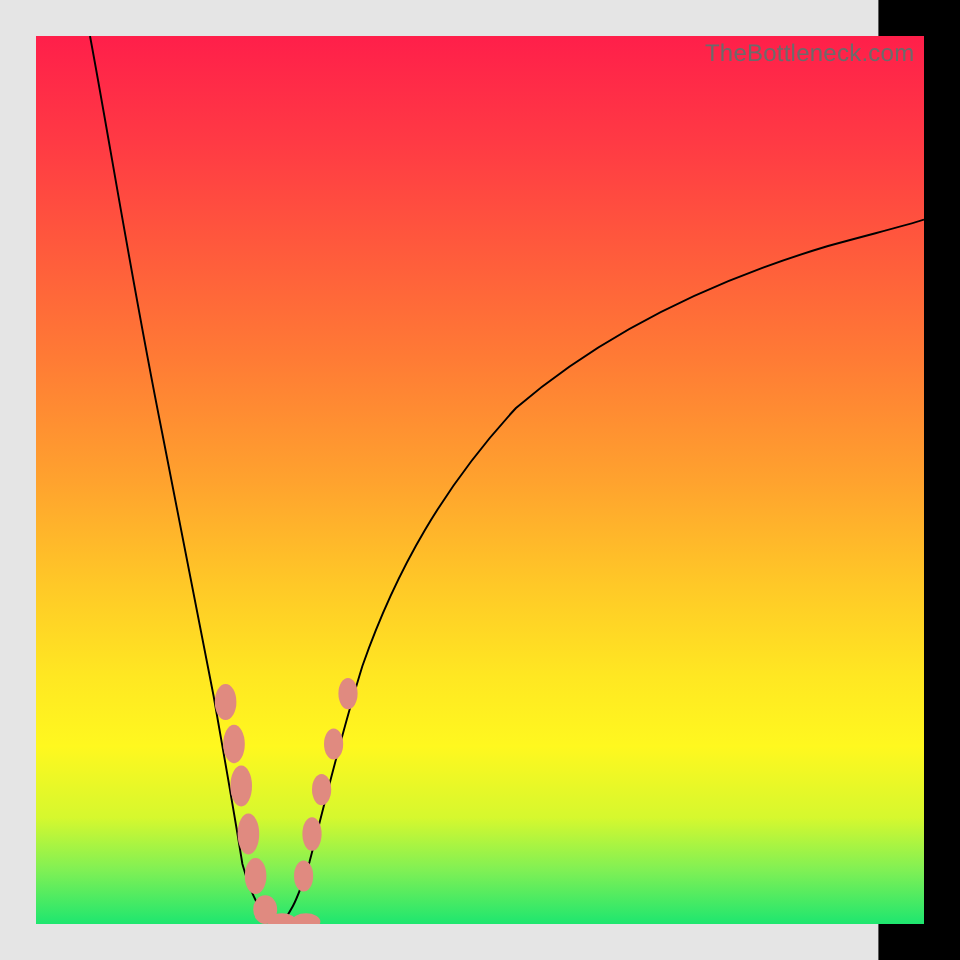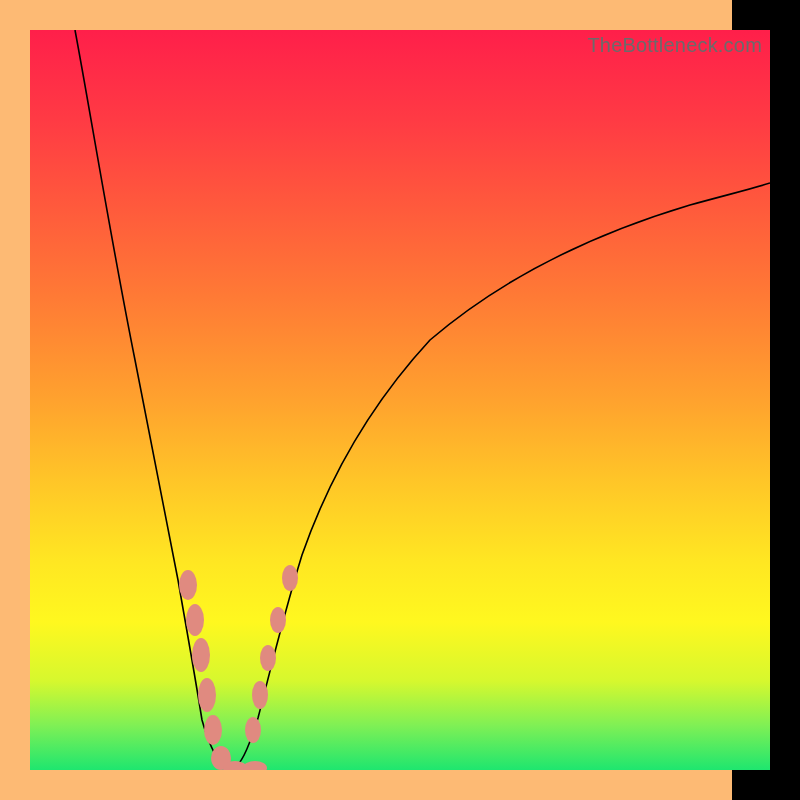--- a/index.html
+++ b/index.html
@@ -8,21 +8,21 @@
     width: 800px;
     height: 800px;
     overflow: hidden;
     background: #000;
     font-family: Arial, Helvetica, sans-serif;
   }
   .frame {
     position: absolute;
     left: 0; top: 0;
     width: 732px; height: 800px;
-    background: #fdba74;
+    background: #e5e5e5;
   }
   .plot {
     position: absolute;
     left: 30px;
     top: 30px;
     width: 740px;
     height: 740px;
     background: linear-gradient(
       to bottom,
       #ff1f4a 0%,

